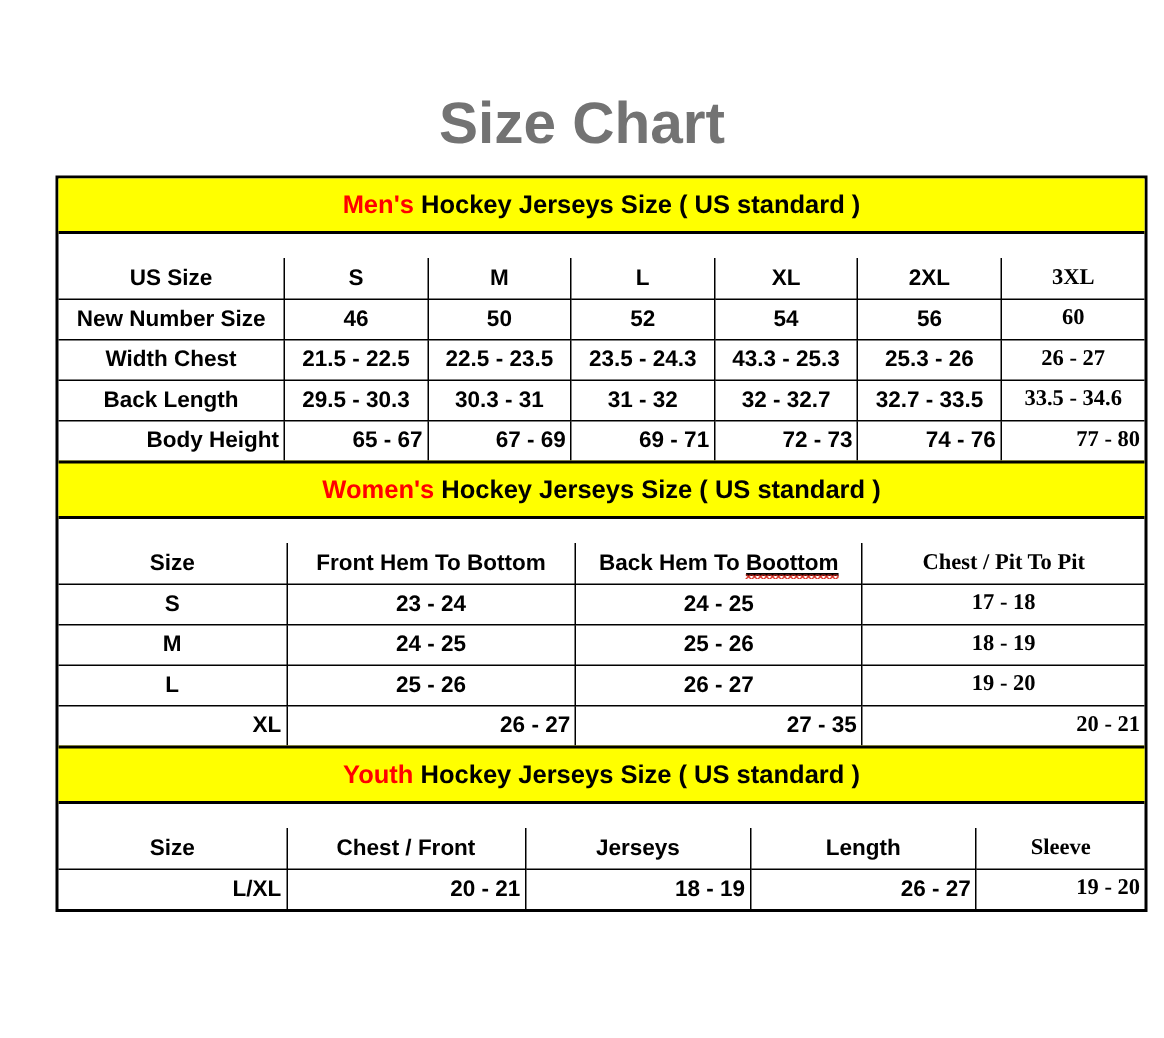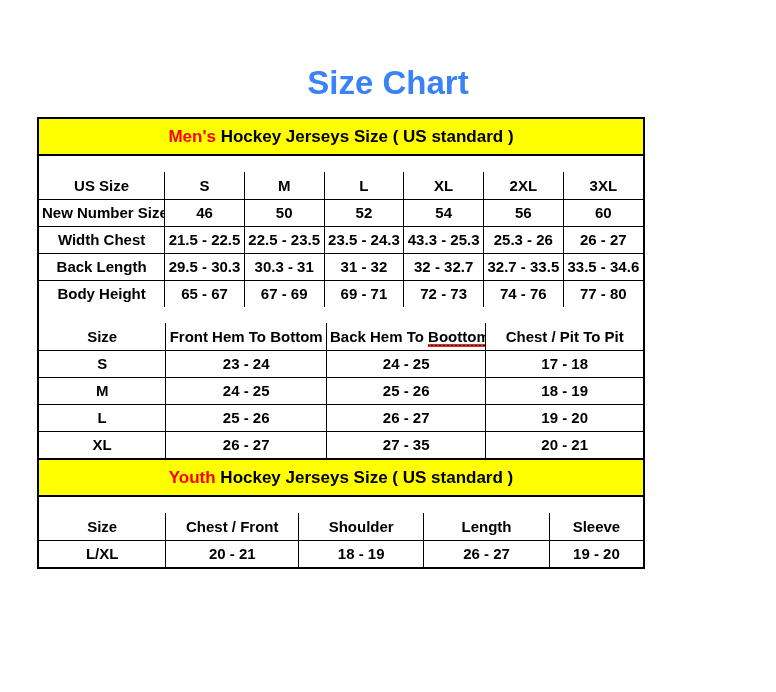--- a/index.html
+++ b/index.html
@@ -12,28 +12,28 @@
   .page {
     position: relative;
     width: 776px;
     height: 692px;
     background: #ffffff;
     overflow: hidden;
   }
   .title {
     padding-top: 66px;
     text-align: center;
-    font-size: 33px;
+    font-size: 39px;
     line-height: 34px;
-    color: #3b82f6;
+    color: #737373;
     letter-spacing: 0px;
   }
   .chart-wrap {
     margin: 17px 0 0 37px;
-    width: 608px;
+    width: 728px;
     border: 2.5px solid #000000;
     background: #ffffff;
   }
   .band {
     background: #ffff00;
     text-align: center;
     font-size: 17px;
     line-height: 20px;
     padding: 8px 0 7px 0;
     border-top: 2px solid #000000;
@@ -52,23 +52,23 @@
     text-align: center;
     vertical-align: middle;
     font-weight: bold;
     font-size: 15px;
     height: 27px;
     padding: 1px 3px;
     overflow: hidden;
     white-space: nowrap;
   }
   table tr:first-child th { border-top: none; }
-  table tr:last-child td { border-bottom: none; }
+  table tr:last-child td { border-bottom: none; text-align: right; }
   th:first-child, td:first-child { border-left: none; }
-  th:last-child, td:last-child { border-right: none; }
+  th:last-child, td:last-child { border-right: none; font-family: Liberation Serif, serif; }
   .misspelled {
     position: relative;
     display: inline-block;
     text-decoration-line: underline;
     text-decoration-color: #000000;
     text-decoration-thickness: 1.5px;
     text-underline-offset: 2px;
   }
   .misspelled::after {
     content: "";
@@ -148,20 +148,23 @@
             <td>65 - 67</td>
             <td>67 - 69</td>
             <td>69 - 71</td>
             <td>72 - 73</td>
             <td>74 - 76</td>
             <td>77 - 80</td>
           </tr>
         </tbody>
       </table>
 
+    <div class="band">
+      <span class="hl">Women's</span><span> Hockey Jerseys Size ( US standard )</span>
+    </div>
     <table id="table-1">
         <colgroup>
           <col style="width: 21%;">
           <col style="width: 26.6%;">
           <col style="width: 26.4%;">
           <col style="width: 26%;">
         </colgroup>
         <thead>
           <tr>
             <th>Size</th>
@@ -206,21 +209,21 @@
           <col style="width: 21%;">
           <col style="width: 22%;">
           <col style="width: 20.7%;">
           <col style="width: 20.8%;">
           <col style="width: 15.5%;">
         </colgroup>
         <thead>
           <tr>
             <th>Size</th>
             <th>Chest / Front</th>
-            <th>Shoulder</th>
+            <th>Jerseys</th>
             <th>Length</th>
             <th>Sleeve</th>
           </tr>
         </thead>
         <tbody>
           <tr>
             <td>L/XL</td>
             <td>20 - 21</td>
             <td>18 - 19</td>
             <td>26 - 27</td>

